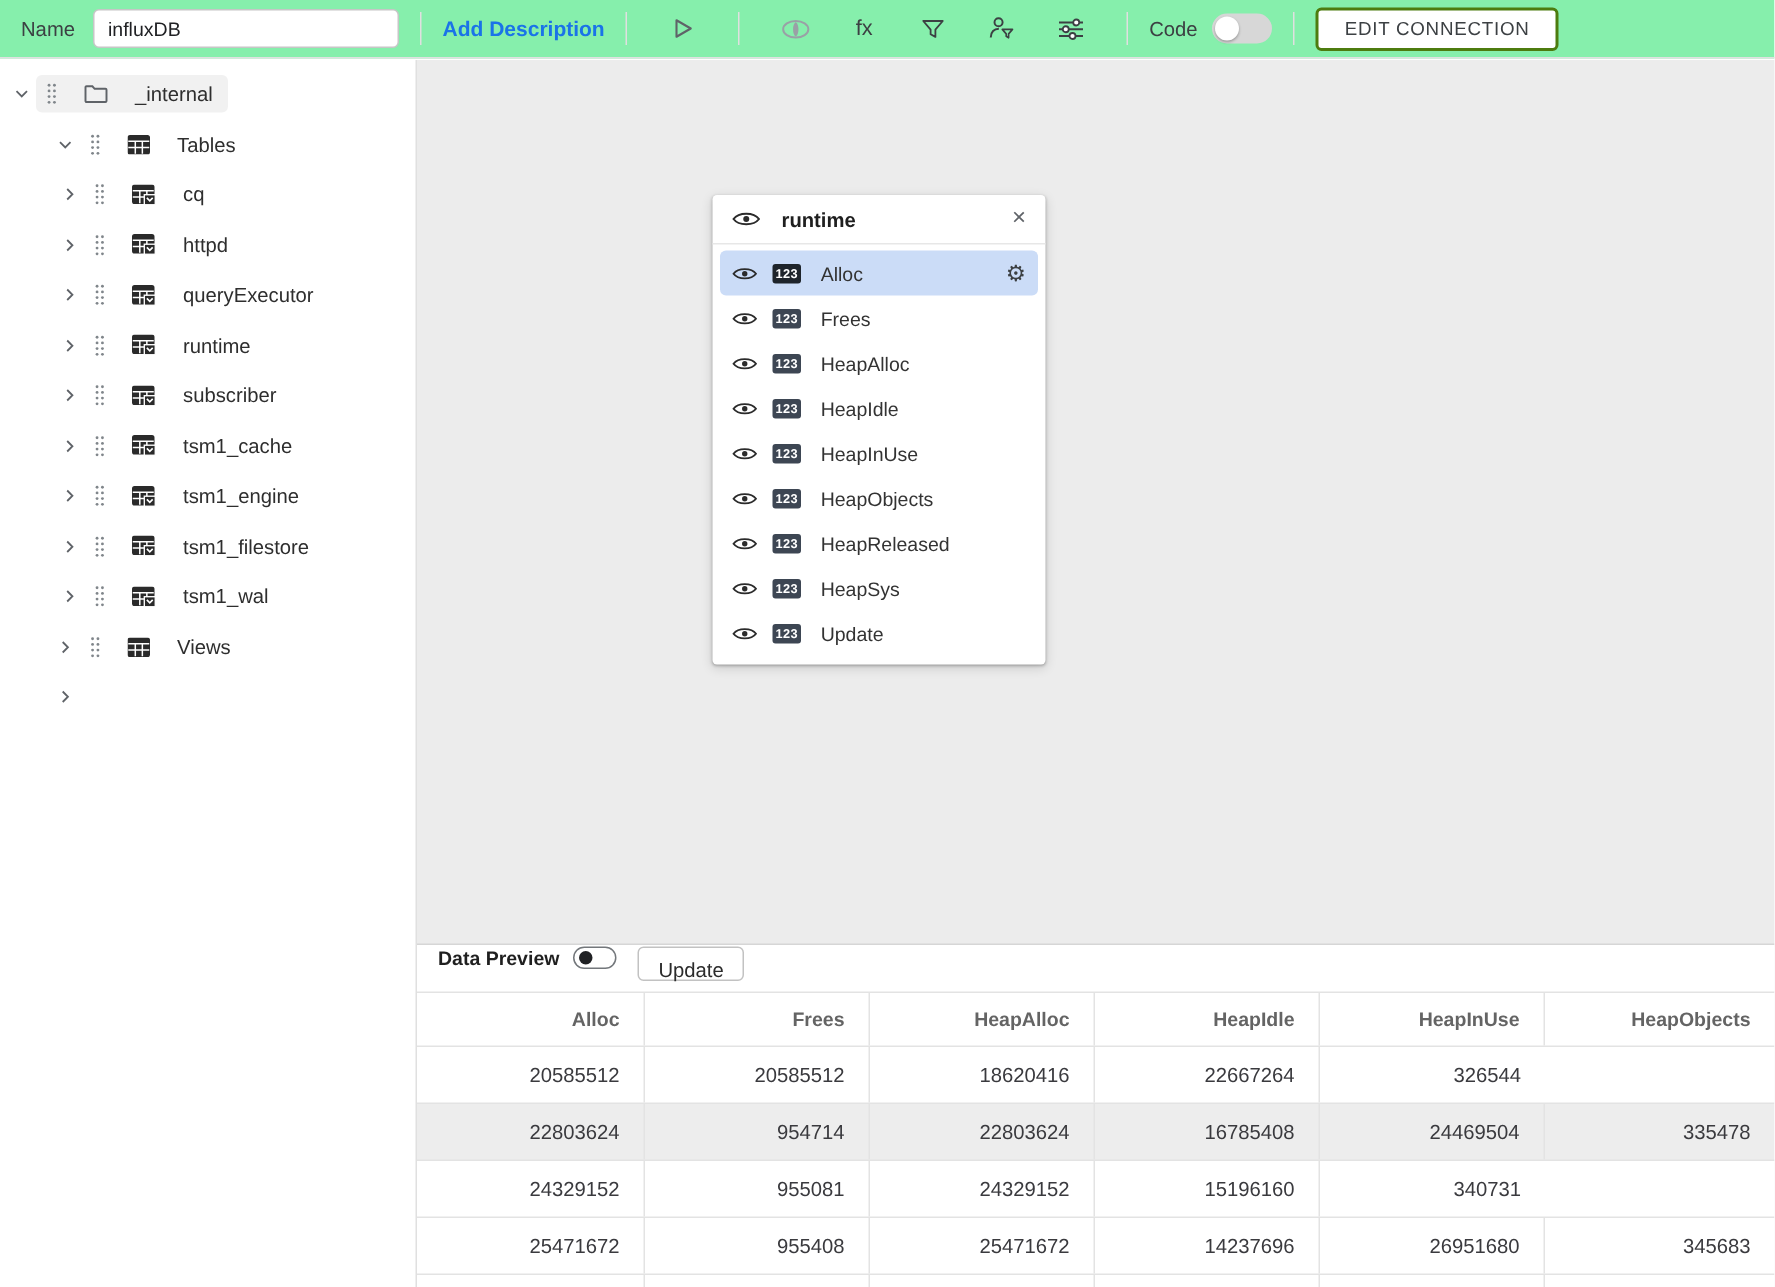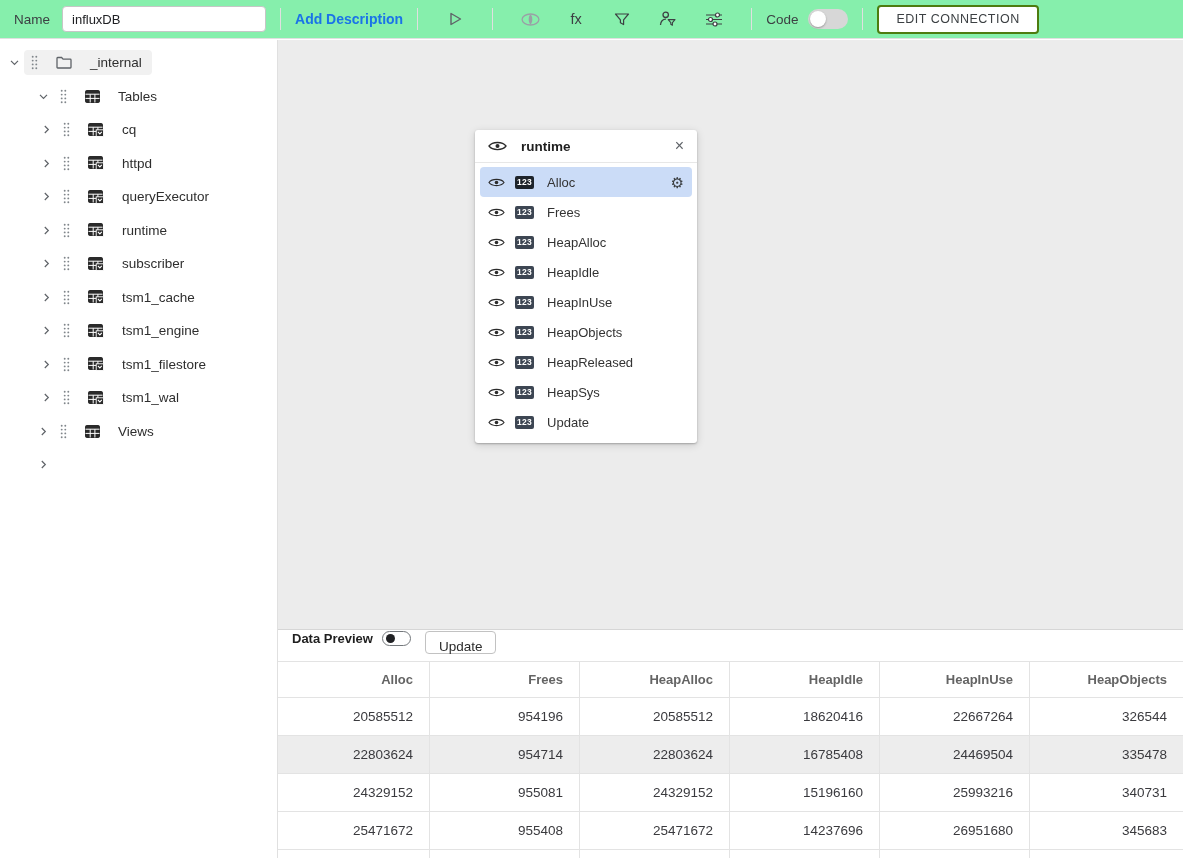--- a/index.html
+++ b/index.html
@@ -608,40 +608,38 @@
   <div class="trow thead">
     <div class="tcell">Alloc</div>
     <div class="tcell">Frees</div>
     <div class="tcell">HeapAlloc</div>
     <div class="tcell">HeapIdle</div>
     <div class="tcell">HeapInUse</div>
     <div class="tcell">HeapObjects</div>
   </div>
   <div class="trow tbody-row">
     <div class="tcell">20585512</div>
-    <div class="tcell">954196</div>
     <div class="tcell">20585512</div>
     <div class="tcell">18620416</div>
     <div class="tcell">22667264</div>
     <div class="tcell">326544</div>
   </div>
   <div class="trow tbody-row alt">
     <div class="tcell">22803624</div>
     <div class="tcell">954714</div>
     <div class="tcell">22803624</div>
     <div class="tcell">16785408</div>
     <div class="tcell">24469504</div>
     <div class="tcell">335478</div>
   </div>
   <div class="trow tbody-row">
     <div class="tcell">24329152</div>
     <div class="tcell">955081</div>
     <div class="tcell">24329152</div>
     <div class="tcell">15196160</div>
-    <div class="tcell">25993216</div>
     <div class="tcell">340731</div>
   </div>
   <div class="trow tbody-row">
     <div class="tcell">25471672</div>
     <div class="tcell">955408</div>
     <div class="tcell">25471672</div>
     <div class="tcell">14237696</div>
     <div class="tcell">26951680</div>
     <div class="tcell">345683</div>
   </div>

